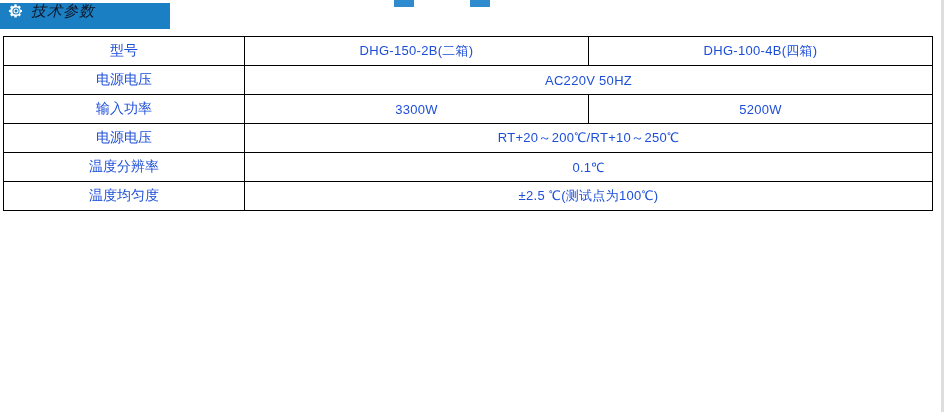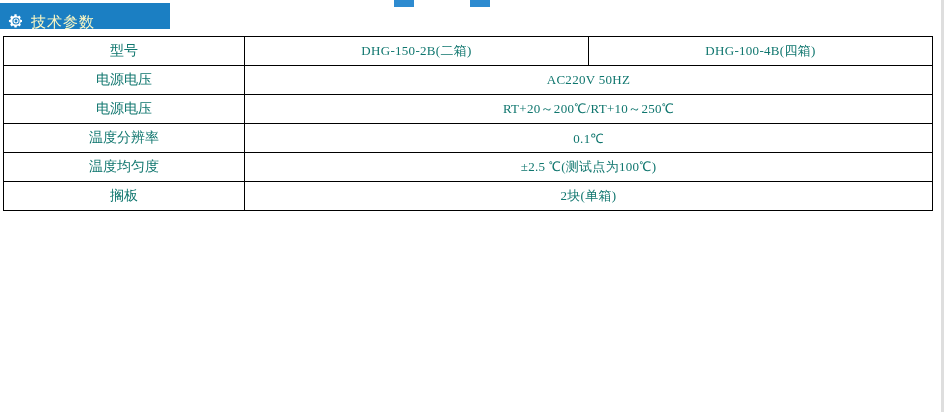--- a/index.html
+++ b/index.html
@@ -51,25 +51,26 @@
   }
 
   
   .section-header {
     position: absolute;
     left: 0;
     top: 3px;
     height: 26px;
     width: 170px;
     background: #1B7FC3;
-    color: #fef9c3;
+    color: #0f172a;
     display: flex;
-    align-items: flex-end;
+    align-items: flex-start;
     padding-left: 8px;
     box-sizing: border-box;
+    font-style: italic;
   }
   .section-header .gear {
     width: 16px;
     height: 16px;
     margin-right: 7px;
     flex: 0 0 auto;
     display: block;
   }
   .section-header .title {
     font-size: 15px;
@@ -86,23 +87,23 @@
     width: 930px;
     border-collapse: collapse;
     table-layout: fixed;
   }
   table.spec td {
     border: 1px solid #000000;
     height: 28px;
     text-align: center;
     vertical-align: middle;
     font-size: 13px;
-    color: #0f766e;
+    color: #1d4ed8;
     padding: 0 2px;
-    font-family: Liberation Serif, serif;
+    font-family: Liberation Sans, sans-serif;
   }
   table.spec td.label {
     width: 236px;
     font-size: 14px;
   }
   td.val {
     font-family: "Liberation Serif", serif;
     font-size: 12.5px;
     letter-spacing: 0.3px;
   }
@@ -135,31 +136,32 @@
         <tr>
           <td class="label">型号</td>
           <td class="val">DHG-150-2B(二箱)</td>
           <td class="val">DHG-100-4B(四箱)</td>
         </tr>
         <tr>
           <td class="label">电源电压</td>
           <td class="val" colspan="2">AC220V    50HZ</td>
         </tr>
         <tr>
+          <td class="label">输入功率</td>
+          <td class="val">3300W</td>
+          <td class="val">5200W</td>
+        </tr>
+        <tr>
           <td class="label">电源电压</td>
           <td class="val" colspan="2">RT+20～200℃/RT+10～250℃</td>
         </tr>
         <tr>
           <td class="label">温度分辨率</td>
           <td class="val" colspan="2">0.1℃</td>
         </tr>
         <tr>
           <td class="label">温度均匀度</td>
           <td class="val" colspan="2">±2.5 ℃(测试点为100℃)</td>
         </tr>
-        <tr>
-          <td class="label">搁板</td>
-          <td class="val" colspan="2">2块(单箱)</td>
-        </tr>
       </tbody>
   </table>
 
 </div>
 
 </body></html>

